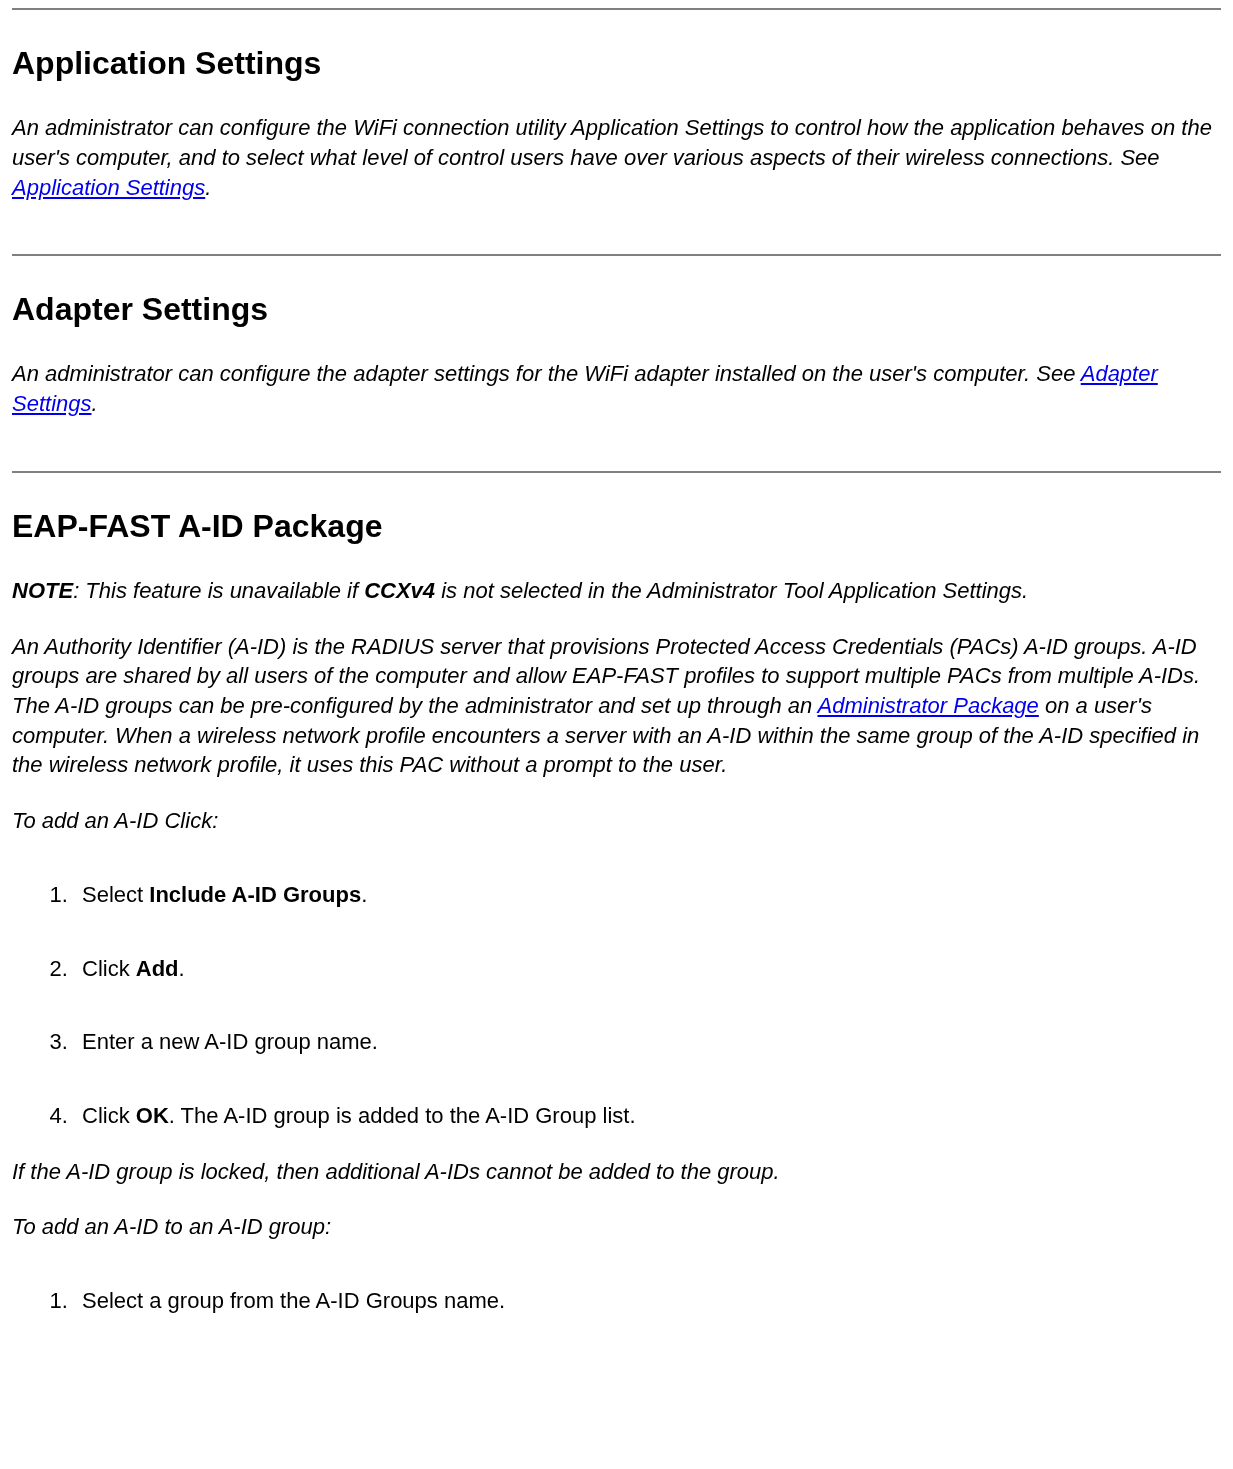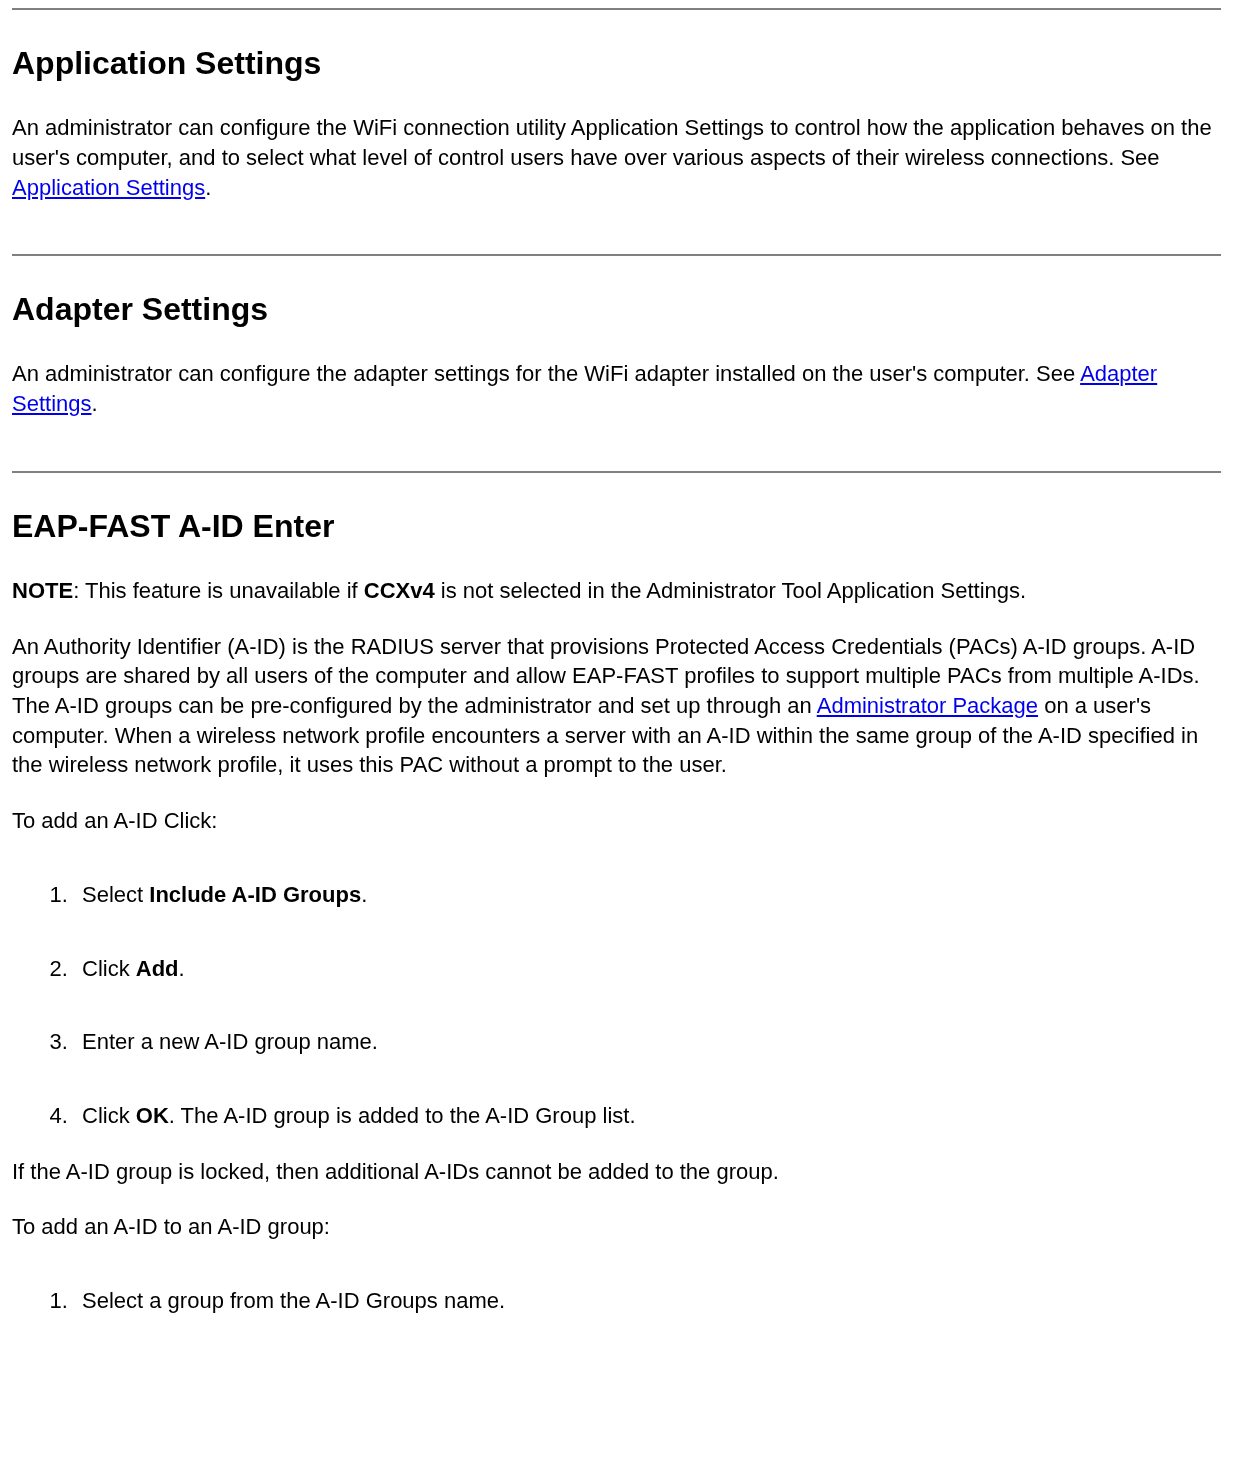--- a/index.html
+++ b/index.html
@@ -18,20 +18,21 @@
       margin: 0 0 32px 0;
     }
     h2 {
       font-size: 32px;
       font-weight: bold;
       margin: 0 0 28px 0;
       font-family: Verdana, Geneva, sans-serif;
     }
     p {
       margin: 0 0 26px 0;
+      font-style: italic;
     }
     a {
       color: #0000EE;
       text-decoration: underline;
     }
     ol {
       margin: 0 0 26px 0;
       padding-left: 62px;
     }
     ol li {
@@ -62,21 +63,21 @@
 
 <h2>Adapter Settings</h2>
 
 <p>
   <span>An administrator can configure the adapter settings for the WiFi adapter installed on the user's computer. See </span><a href="#">Adapter Settings</a><span>.</span>
 </p>
 
 <div class="hr-gap"></div>
 <hr>
 
-<h2>EAP-FAST A-ID Enter</h2>
+<h2>EAP-FAST A-ID Package</h2>
 
 <p>
   <span class="bold">NOTE</span><span>: This feature is unavailable if </span><span class="bold">CCXv4</span><span> is not selected in the Administrator Tool Application Settings.</span>
 </p>
 
 <p>
   <span>An Authority Identifier (A-ID) is the RADIUS server that provisions Protected Access Credentials (PACs) A-ID groups. A-ID groups are shared by all users of the computer and allow EAP-FAST profiles to support multiple PACs from multiple A-IDs. The A-ID groups can be pre-configured by the administrator and set up through an </span><a href="#">Administrator Package</a><span> on a user's computer. When a wireless network profile encounters a server with an A-ID within the same group of the A-ID specified in the wireless network profile, it uses this PAC without a prompt to the user.</span>
 </p>
 
 <p>To add an A-ID Click:</p>

